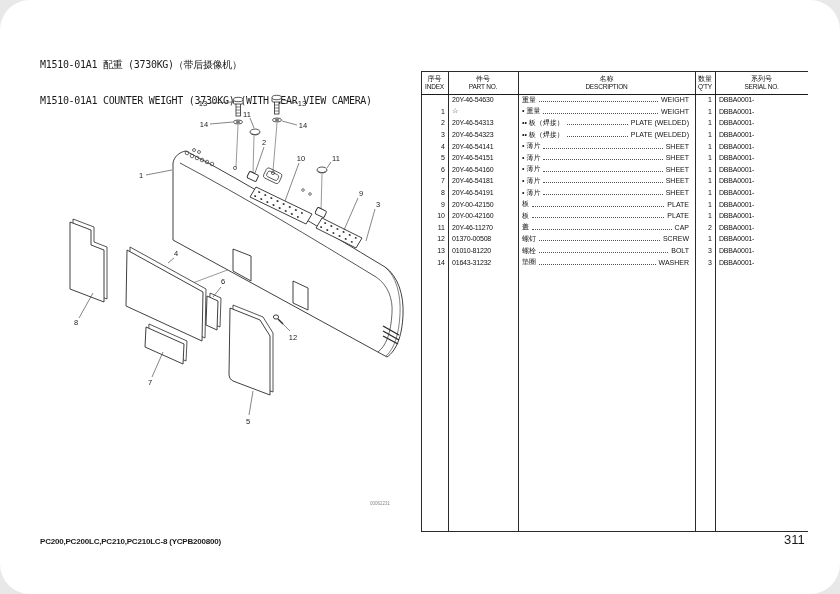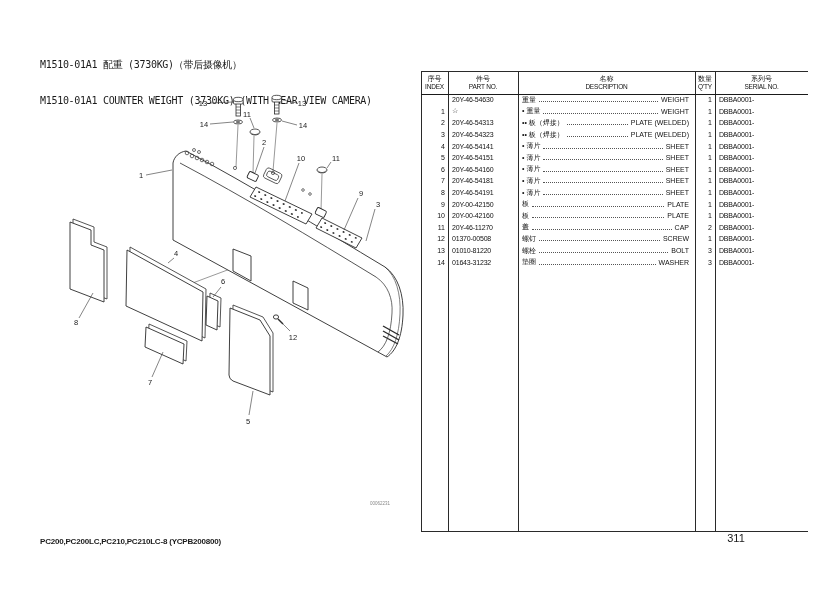--- a/index.html
+++ b/index.html
@@ -1,17 +1,17 @@
 <!DOCTYPE html>
 <html><head>
 <meta charset="utf-8">
 <style>
   html,body{margin:0;padding:0;background:#e8e8e8;}
   #page{position:relative;width:840px;height:594px;background:#ffffff;overflow:hidden;
-        font-family:"Liberation Sans", sans-serif;color:#111;}
+        font-family:"Liberation Sans", sans-serif;color:#111;border-radius:30px;}
   
   #title{position:absolute;left:40px;top:35px;font-family:"DejaVu Sans Mono", monospace;
          font-size:10px;line-height:12px;white-space:pre;color:#1a1a1a;letter-spacing:-0.3px;}
   
   #tbl{position:absolute;left:421px;top:71px;width:387px;height:459px;
        border-top:1px solid #2a2a2a;border-bottom:1px solid #2a2a2a;}
   .vline{position:absolute;top:0;bottom:0;width:1px;background:#2a2a2a;}
   #vl0{left:0;} #vl1{left:27px;} #vl2{left:97px;} #vl3{left:274px;} #vl4{left:294px;}
   #thead{position:absolute;left:0;top:0;width:387px;height:22px;
          border-bottom:1.5px solid #1a1a1a;display:grid;
@@ -24,21 +24,21 @@
   .c{display:flex;align-items:center;overflow:hidden;white-space:nowrap;}
   .c.idx{justify-content:flex-end;padding-right:3px;}
   .c.part{padding-left:4px;letter-spacing:-0.2px;}
   .c.desc{padding-left:4px;padding-right:6px;}
   .c.qty{justify-content:flex-end;padding-right:3px;}
   .c.ser{padding-left:4px;letter-spacing:-0.2px;}
   .leader{flex:1;margin:0 3px;border-bottom:1px dotted #555;transform:translateY(2px);min-width:6px;}
   .cn{white-space:nowrap;} .en{white-space:nowrap;}
   
   #footer-models{position:absolute;left:40px;top:537px;font-size:8px;letter-spacing:-0.2px;color:#1a1a1a;font-weight:bold;}
-  #page-number{position:absolute;left:712px;top:532px;width:48px;text-align:center;font-size:11px;color:#1a1a1a;}
+  #page-number{position:absolute;left:784px;top:532px;width:48px;text-align:left;font-size:13px;color:#1a1a1a;}
   
   #diagram{position:absolute;left:40px;top:85px;}
   #diagram text{font-family:"Liberation Sans", sans-serif;font-size:7.5px;fill:#1a1a1a;}
   #diagram .fig-id{font-size:4.5px;fill:#888;}
   .ln{stroke:#2a2a2a;fill:none;}
   .thin{stroke:#444;stroke-width:0.55;fill:none;}
   .face{fill:#ffffff;stroke:#2a2a2a;stroke-width:0.9;}
   .back{fill:#ffffff;stroke:#2a2a2a;stroke-width:0.8;}
 </style>
 </head>

